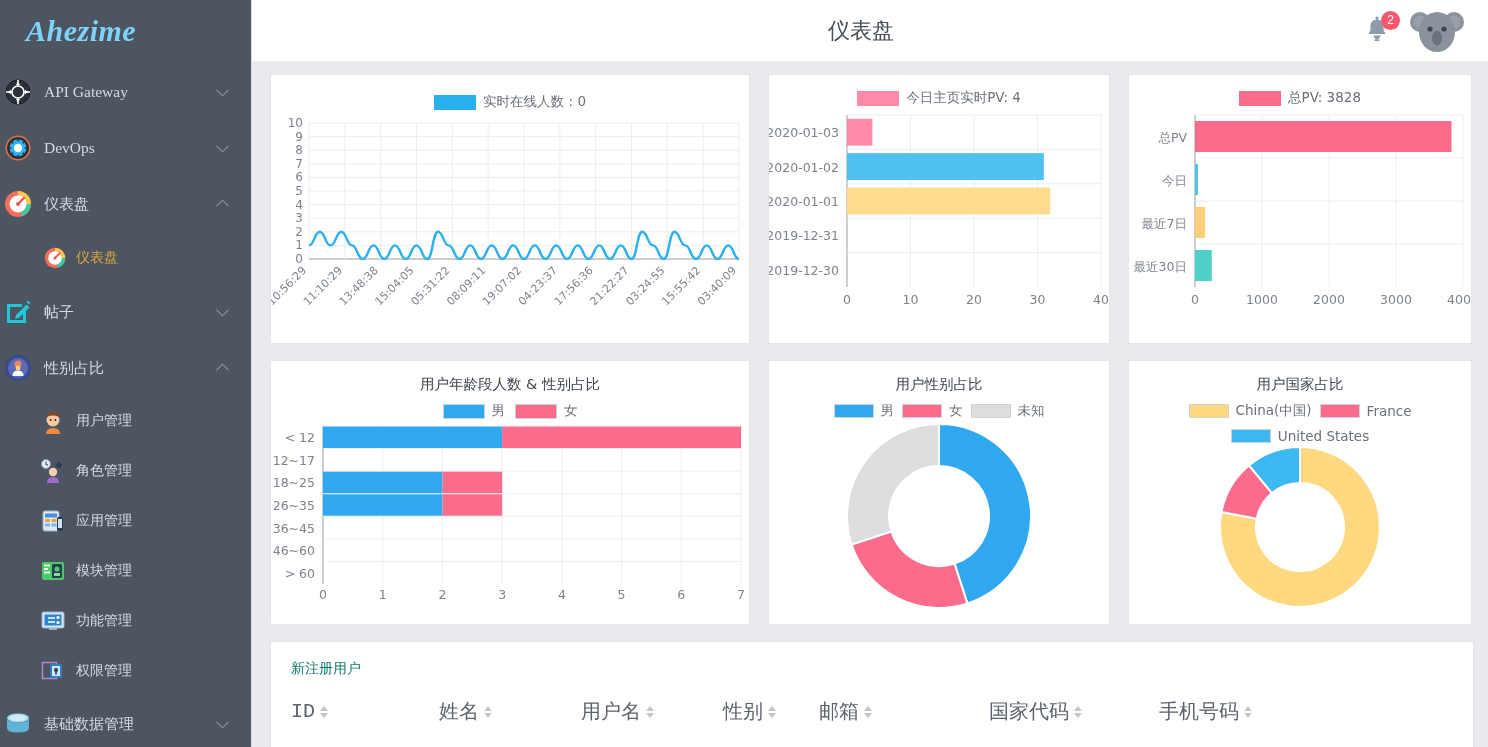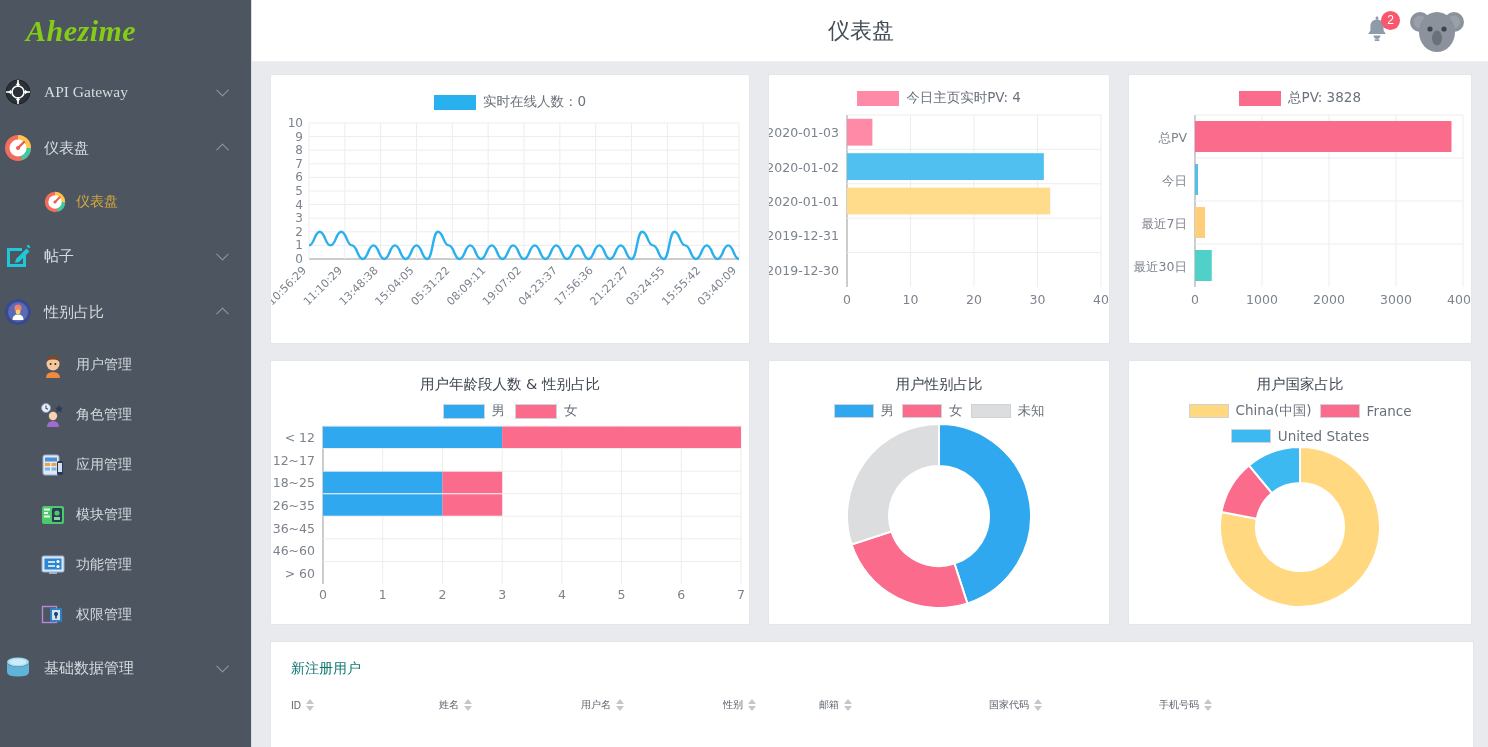--- a/index.html
+++ b/index.html
@@ -18,21 +18,21 @@
     overflow: hidden;
     position: relative;
     border-right: 1px solid #d9dde2;
   }
   .brand {
     height: 62px;
     display: flex; align-items: center;
     padding-left: 26px;
   }
   .brand-text {
-    color: #84cc16;
+    color: #7dd3fc;
     font-size: 30px;
     font-style: italic;
     font-weight: bold;
     font-family: "Liberation Serif", "DejaVu Serif", serif;
     letter-spacing: .5px;
   }
   .nav { padding-top: 2px; }
   .nav-item {
     display: flex; align-items: center;
     height: 56px;
@@ -170,22 +170,22 @@
     padding: 18px 0 0 20px;
     font-family: "DejaVu Sans", "Liberation Sans", sans-serif;
   }
   .tbl-head {
     display: flex; align-items: center;
     margin-top: 20px;
     padding-left: 20px;
   }
   .th {
     display: flex; align-items: center; gap: 5px;
-    font-size: 10px; color: #5b626c;
-    font-family: Liberation Sans, sans-serif;
+    font-size: 20px; color: #5b626c;
+    font-family: Liberation Mono, monospace;
     cursor: pointer;
   }
   .sort-ico {
     display: inline-flex; flex-direction: column; gap: 2px;
   }
   .sort-ico i {
     width: 0; height: 0;
     border-left: 4px solid transparent;
     border-right: 4px solid transparent;
   }
@@ -210,20 +210,37 @@
             <circle cx="14" cy="14" r="12" fill="#2b3138" stroke="#1b2026" stroke-width="1"></circle>
             <circle cx="14" cy="14" r="6" fill="none" stroke="#fff" stroke-width="1.6"></circle>
             <path d="M14 2 L14 9 M14 19 L14 26 M2 14 L9 14 M19 14 L26 14" stroke="#fff" stroke-width="1.6"></path>
             <path d="M14 4 l-2.2 3 h4.4z M14 24 l-2.2 -3 h4.4z M4 14 l3 -2.2 v4.4z M24 14 l-3 -2.2 v4.4z" fill="#fff"></path>
           </svg>
         </span>
         <span class="nav-label">API Gateway</span>
         <span class="chev"></span>
       </div>
 
+      <div class="nav-item">
+        <span class="ico">
+          <svg width="28" height="28" viewBox="0 0 28 28">
+            <circle cx="14" cy="14" r="12.5" fill="#e8724a"></circle>
+            <circle cx="14" cy="14" r="11" fill="#2b3138"></circle>
+            <g fill="#2bb3f5">
+              <circle cx="14" cy="14" r="8.4"></circle>
+            </g>
+            <circle cx="14" cy="14" r="4.2" fill="#fff"></circle>
+            <g stroke="#2b3138" stroke-width="1.5">
+              <path d="M14 5.2 v2 M14 20.8 v2 M5.2 14 h2 M20.8 14 h2 M7.8 7.8 l1.4 1.4 M18.8 18.8 l1.4 1.4 M20.2 7.8 l-1.4 1.4 M9.2 18.8 l-1.4 1.4"></path>
+            </g>
+          </svg>
+        </span>
+        <span class="nav-label">DevOps</span>
+        <span class="chev"></span>
+      </div>
 
       <div class="nav-item">
         <span class="ico">
           <svg width="28" height="28" viewBox="0 0 28 28">
             <circle cx="14" cy="14" r="13" fill="#f26d5b"></circle>
             <path d="M14 1 A13 13 0 0 1 27 14 L14 14 Z" fill="#ffc64d"></path>
             <path d="M27 14 A13 13 0 0 1 18 26.3 L14 14 Z" fill="#3fc9a0"></path>
             <circle cx="14" cy="14" r="8.5" fill="#fff"></circle>
             <path d="M14 14 L20 8" stroke="#f05a52" stroke-width="2.4" stroke-linecap="round"></path>
             <circle cx="14" cy="14" r="2" fill="#f05a52"></circle>

